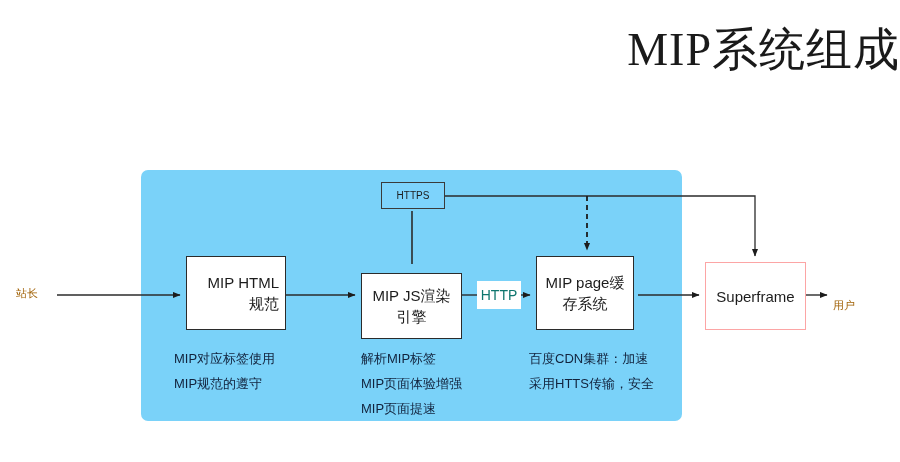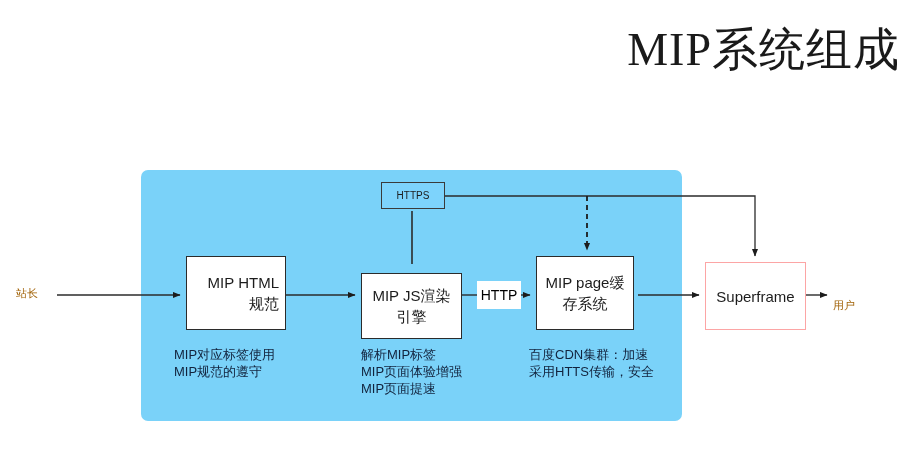--- a/index.html
+++ b/index.html
@@ -65,34 +65,34 @@
     background: #7dd3fc;
     border: 1px solid #3a3a3a;
     display: flex; align-items: center; justify-content: center;
     font-size: 10px; color: #1c1c1c;
   }
   #label-http {
     position: absolute;
     left: 477px; top: 281px; width: 44px; height: 28px;
     background: #ffffff;
     display: flex; align-items: center; justify-content: center;
-    font-size: 14px; color: #000000;
+    font-size: 14px; color: #0f766e;
   }
   .edge-label {
     position: absolute;
     font-size: 11px;
     color: #a16207;
     white-space: nowrap;
   }
   #label-zhanzhang { left: 16px; top: 286px; }
   #label-yonghu   { left: 833px; top: 286px; margin-top: 12px; }
   .caption {
     position: absolute;
     font-size: 13px;
-    line-height: 17px;
+    line-height: 25px;
     color: #12233d;
     white-space: pre-line;
   }
   #cap-1 { left: 174px; top: 346px; }
   #cap-2 { left: 361px; top: 346px; }
   #cap-3 { left: 529px; top: 346px; }
   #wires { position: absolute; left: 0; top: 0; width: 900px; height: 462px; }
 </style>
 </head>
 <body>

